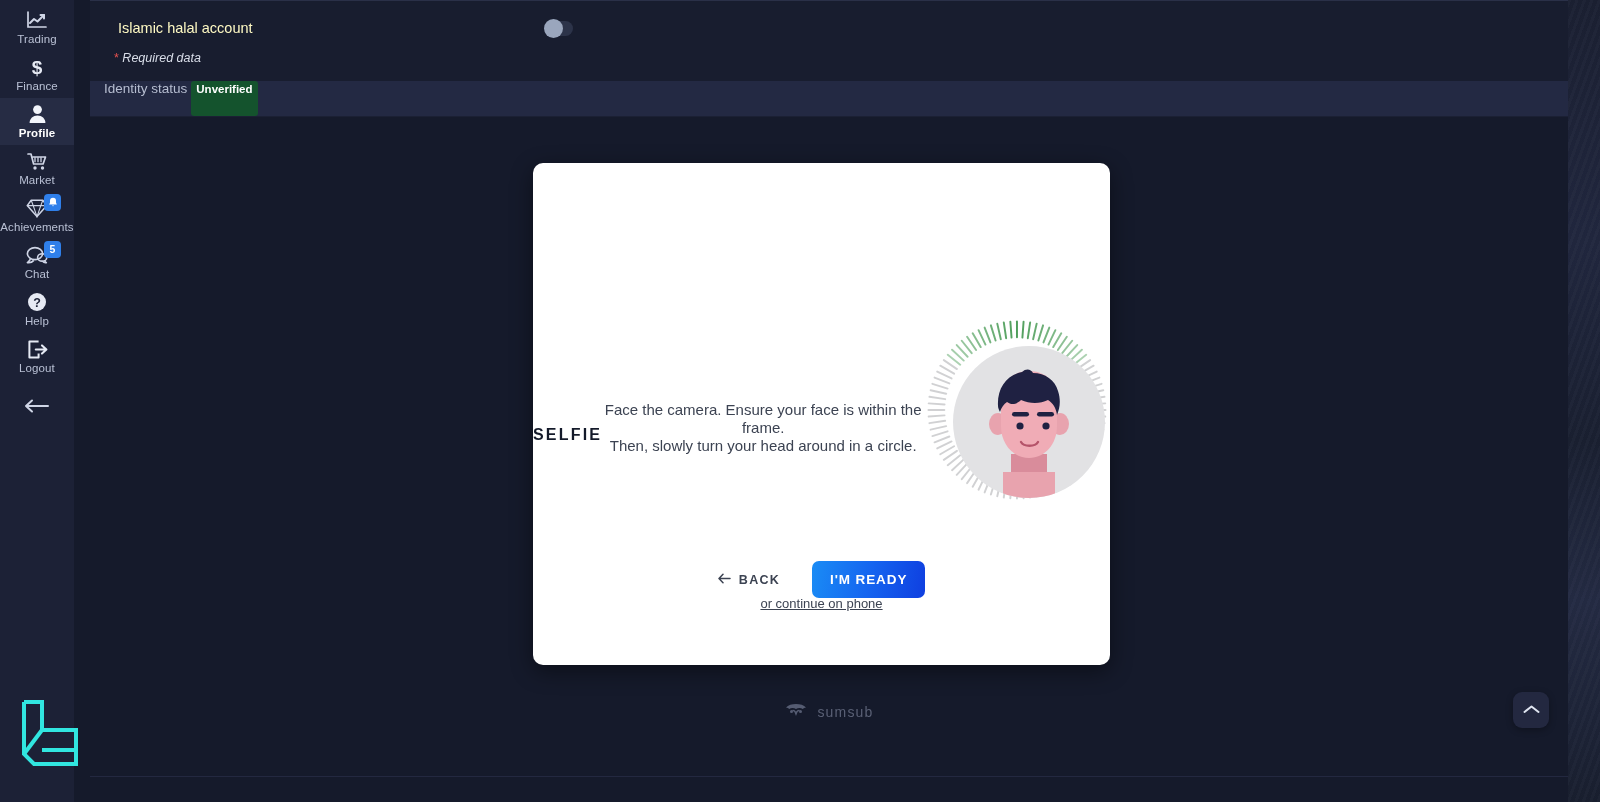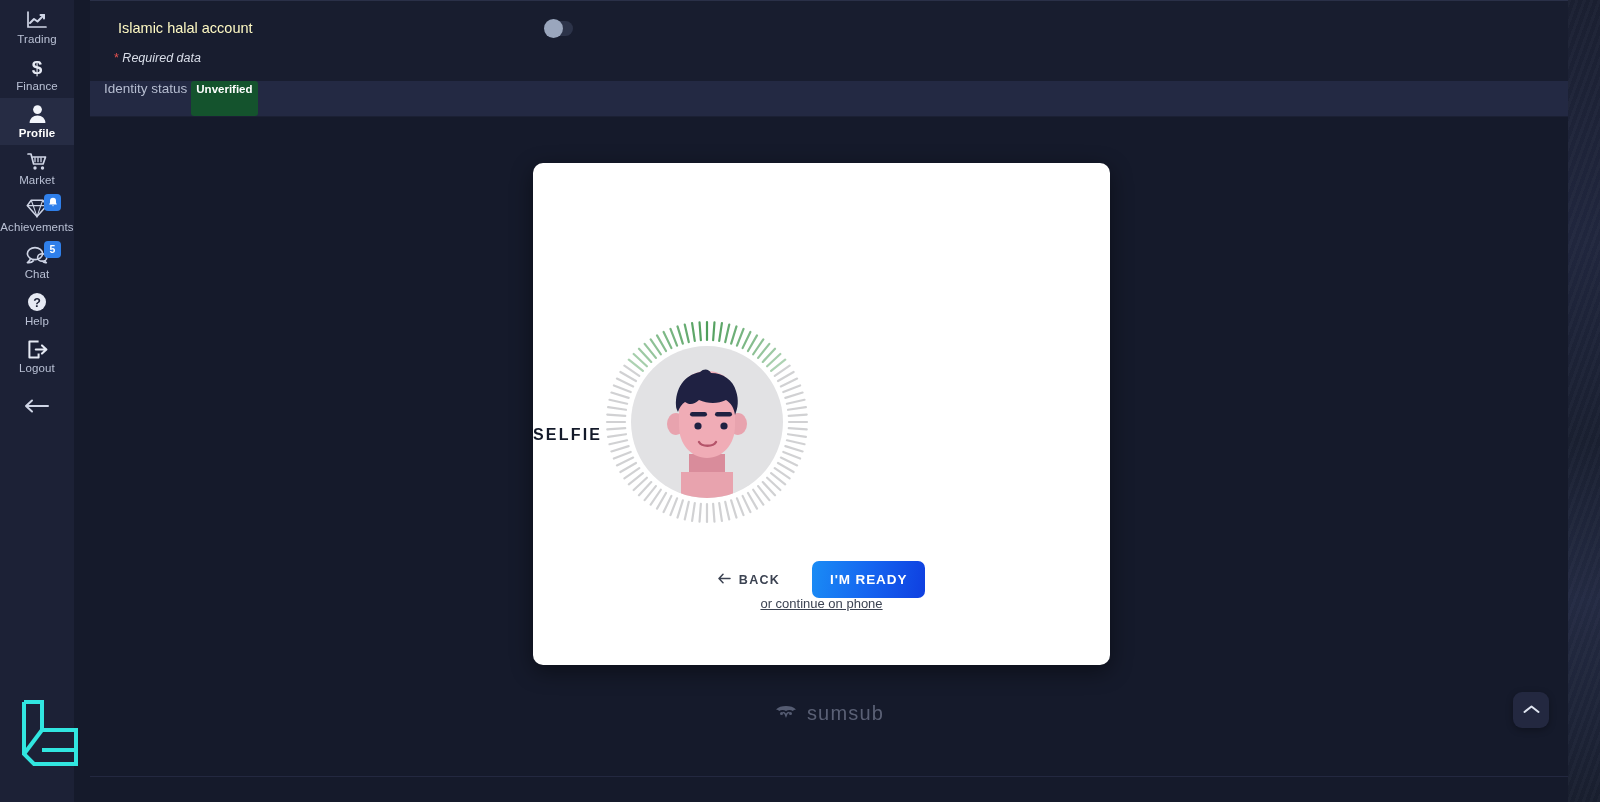--- a/index.html
+++ b/index.html
@@ -234,21 +234,21 @@
     text-decoration: underline;
     cursor: pointer;
   }
 
   .sumsub {
     position: absolute;
     top: 585px; left: 0; right: 0;
     display: flex; align-items: center; justify-content: center;
     gap: 9px;
     color: #5a6075;
-    font-size: 20px;
+    font-size: 14px;
     letter-spacing: 1.2px;
   }
 
   .bottom-rule {
     position: absolute;
     left: 90px; right: 32px; top: 776px;
     height: 1px; background: #232840;
   }
 
   .scroll-top {
@@ -400,20 +400,24 @@
 
     <section class="status-bar">
       <span class="st-label">Identity status</span>
       <span class="status-badge">Unverified</span>
     </section>
 
     <section class="kyc-area">
 
       <div class="card">
         <h2 class="card-title">SELFIE</h2>
+        <p class="card-sub">
+          <span>Face the camera. Ensure your face is within the frame.</span><br>
+          <span>Then, slowly turn your head around in a circle.</span>
+        </p>
 
         <div class="avatar-wrap">
           <svg class="rays" viewBox="0 0 210 210">
             <g id="ray-group">
                 <line x1="105.00" y1="23.00" x2="105.00" y2="5.00" stroke="#4e9e5a" stroke-width="2.2" stroke-linecap="round" opacity="1.00"></line>
                 <line x1="111.13" y1="23.23" x2="112.47" y2="5.28" stroke="#4e9e5a" stroke-width="2.2" stroke-linecap="round" opacity="0.95"></line>
                 <line x1="117.22" y1="23.92" x2="119.90" y2="6.12" stroke="#4e9e5a" stroke-width="2.2" stroke-linecap="round" opacity="0.91"></line>
                 <line x1="123.25" y1="25.06" x2="127.25" y2="7.51" stroke="#4e9e5a" stroke-width="2.2" stroke-linecap="round" opacity="0.86"></line>
                 <line x1="129.17" y1="26.64" x2="134.48" y2="9.44" stroke="#4e9e5a" stroke-width="2.2" stroke-linecap="round" opacity="0.82"></line>
                 <line x1="134.96" y1="28.67" x2="141.53" y2="11.91" stroke="#4e9e5a" stroke-width="2.2" stroke-linecap="round" opacity="0.77"></line>

